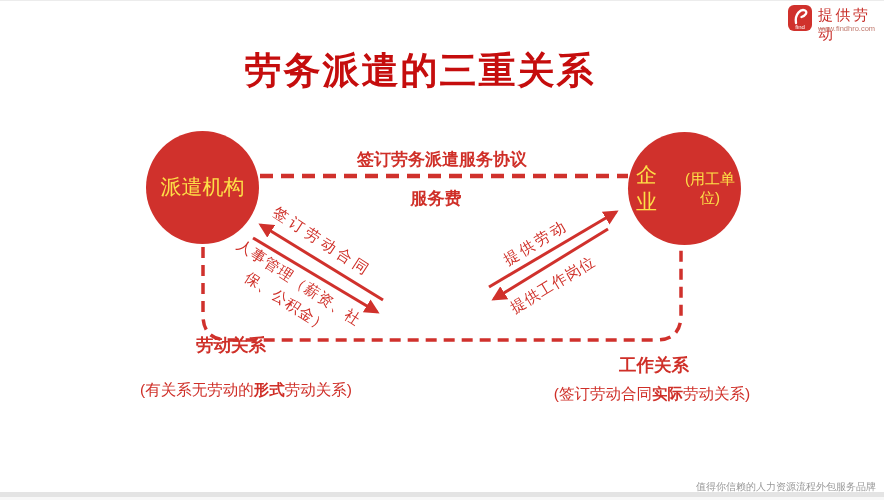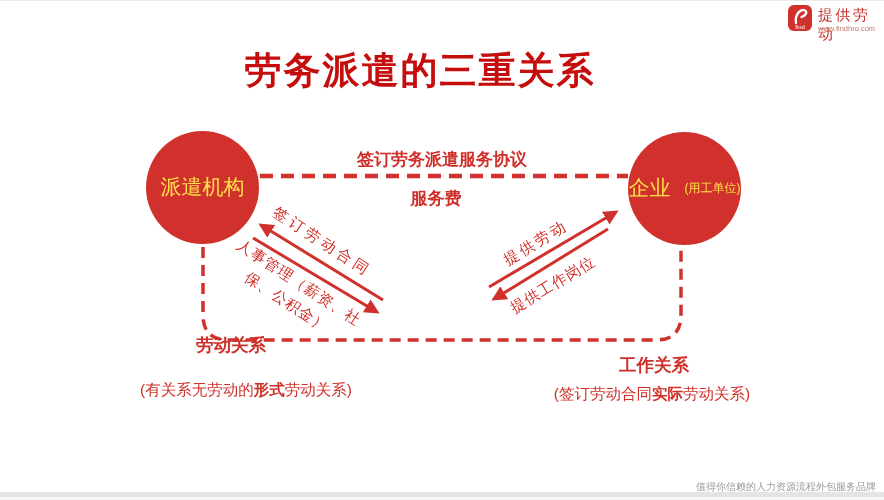--- a/index.html
+++ b/index.html
@@ -19,21 +19,21 @@
 
   svg.connectors { position: absolute; left: 0; top: 0; width: 884px; height: 500px; }
 
   .circle {
     position: absolute; width: 113px; height: 113px; border-radius: 50%;
     background: #d0312c; color: #fde047; display: flex; flex-direction: row;
     align-items: center; justify-content: center; text-align: center; font-weight: normal;
   }
   .circle .l1 { font-size: 21px; line-height: 1.25; }
   .circle .l2 { font-size: 21px; line-height: 1.25; }
-  .circle.enterprise .l2 { font-size: 12px; margin-left: 14px; }
+  .circle.enterprise .l2 { font-size: 15px; margin-left: 14px; }
   .circle.employee .l1 { font-size: 23px; }
   .c-agency     { left: 146px; top: 131px; }
   .c-enterprise { left: 628px; top: 132px; }
   .c-employee   { left: 386px; top: 278px; }
 
   .lbl { position: absolute; color: #cf2f28; white-space: nowrap; transform: translate(-50%, -50%); }
   .lbl.bold { font-weight: bold; }
 
   .lbl-top-agreement { left: 442px; top: 159px; font-size: 17px; }
   .lbl-service-fee   { left: 436px; top: 198px; font-size: 17px; }

